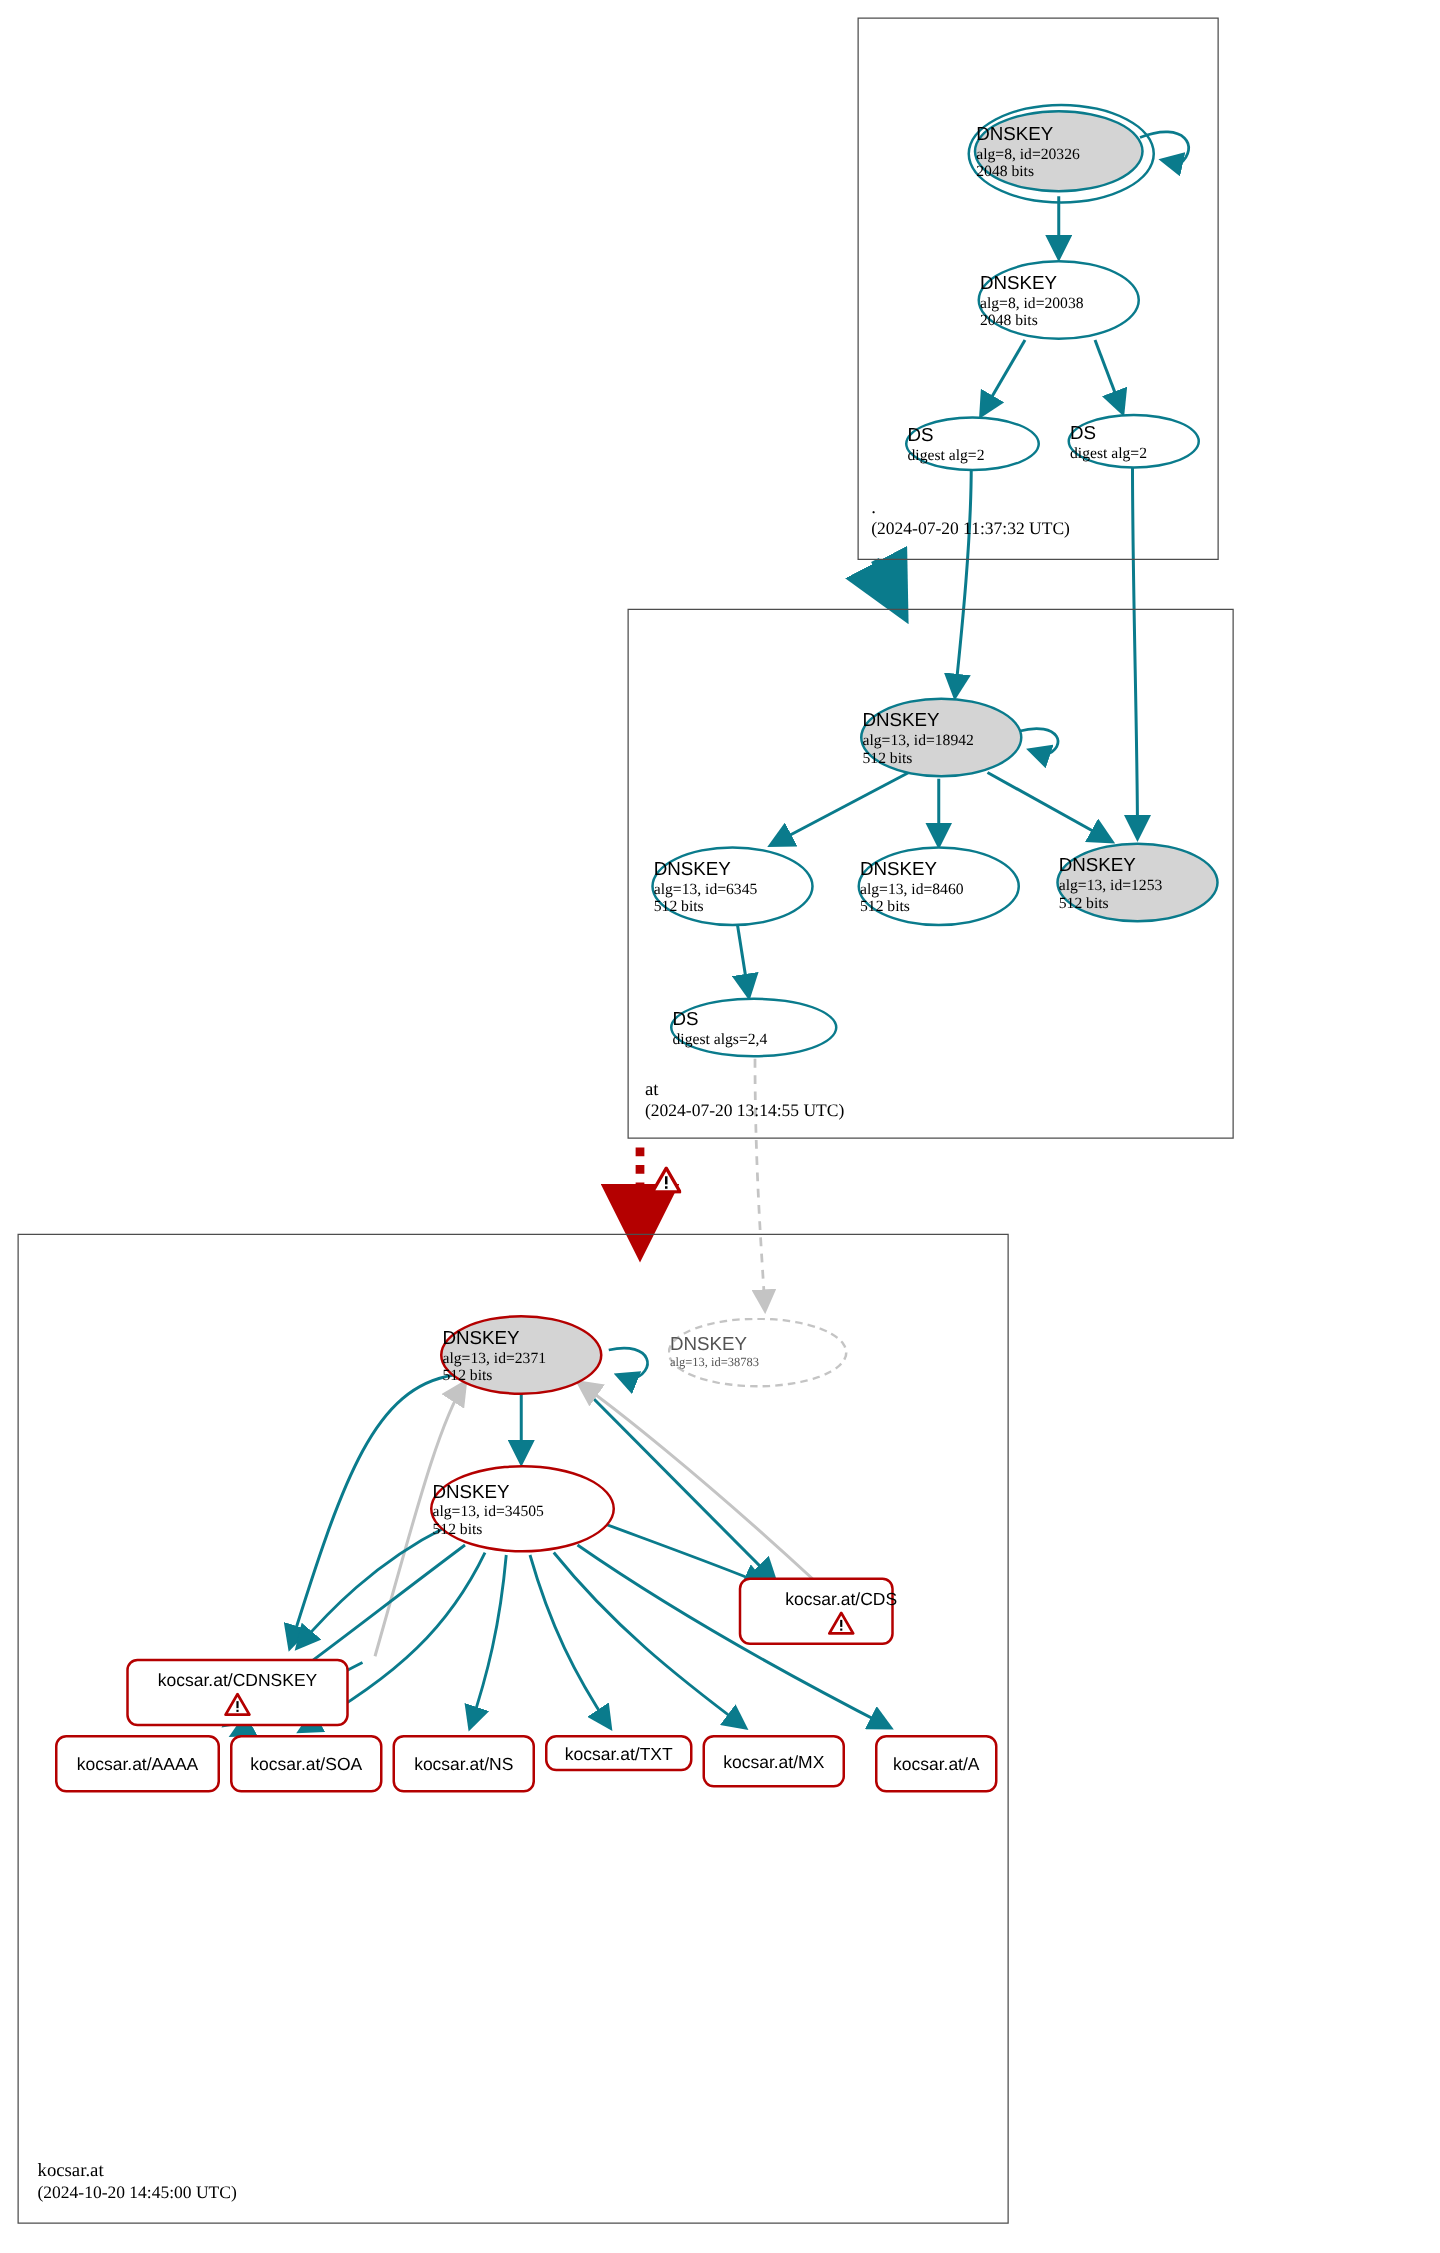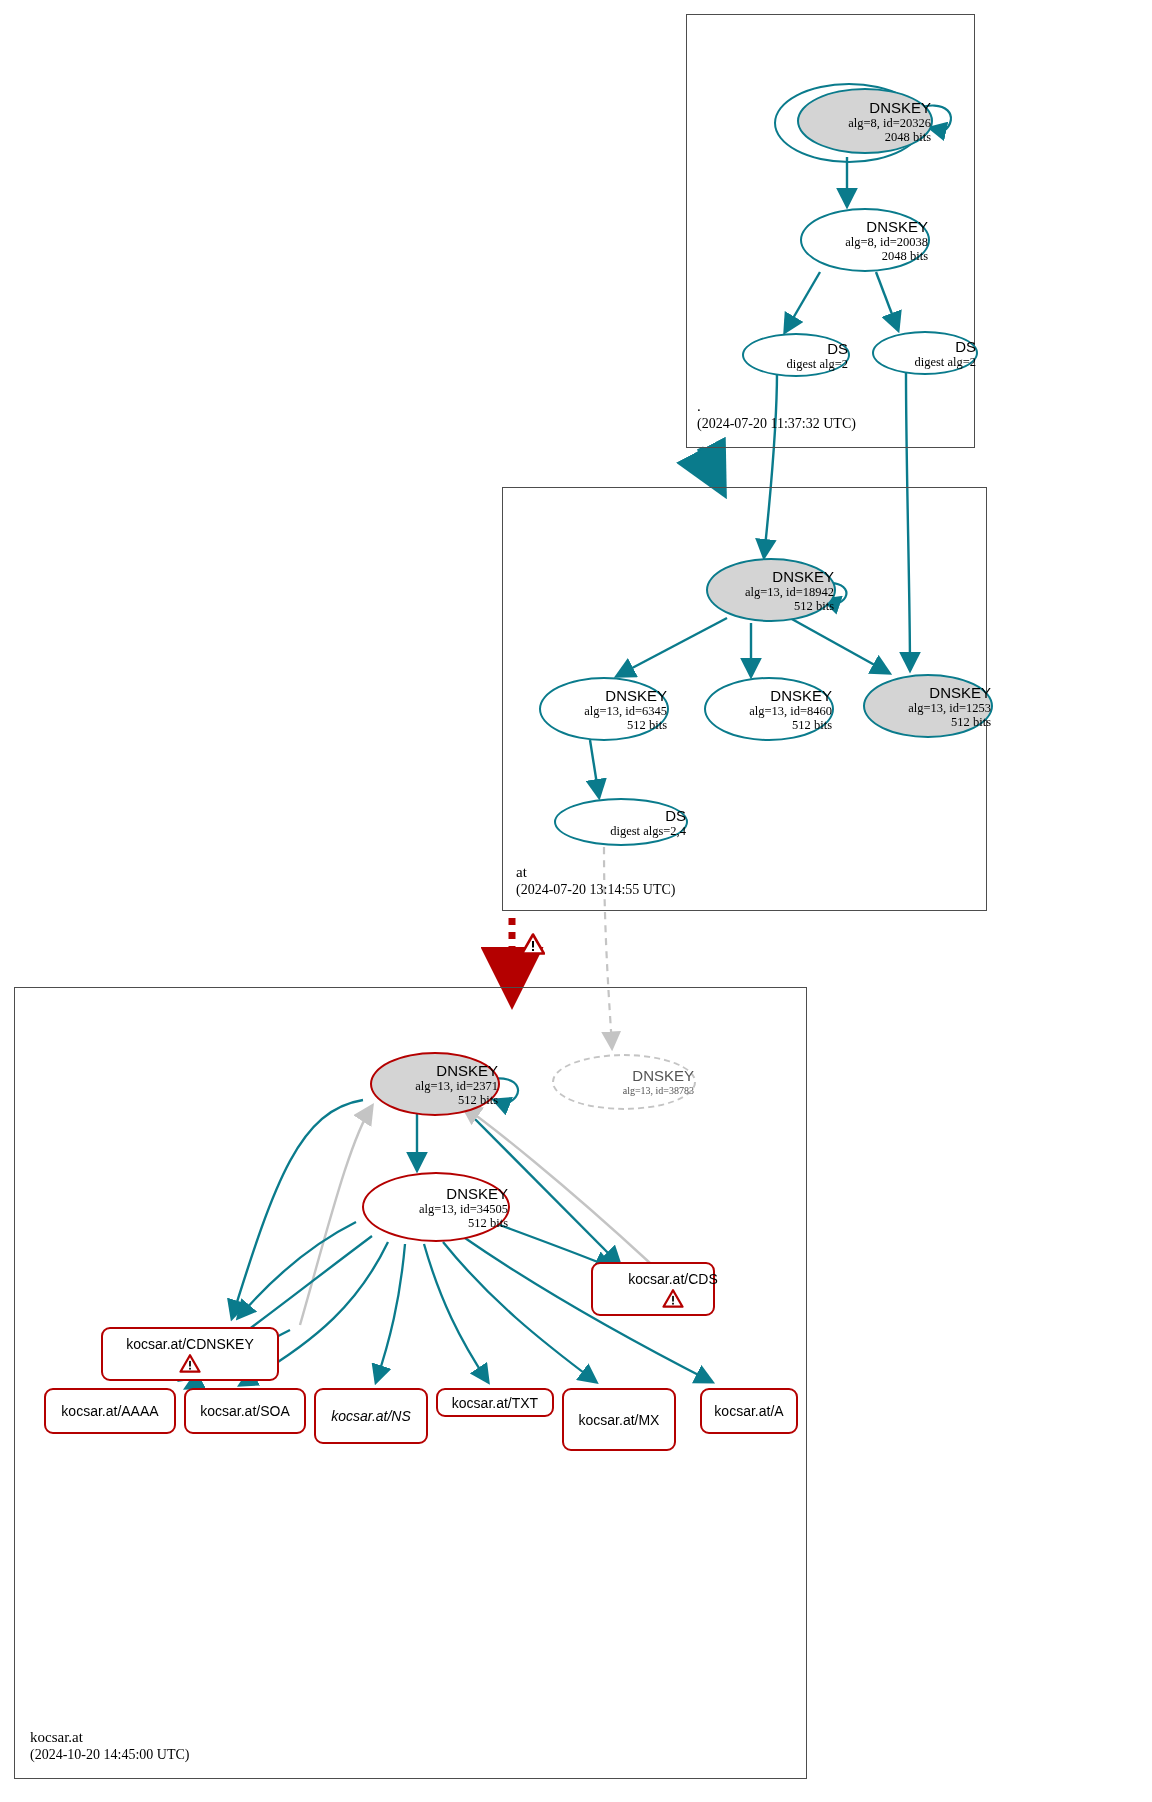--- a/index.html
+++ b/index.html
@@ -6,21 +6,21 @@
   body{font-family:"Liberation Sans",sans-serif;}
   #stage{position:relative;width:1152px;height:1802px;background:#fff;overflow:hidden;}
 
   .zonebox{position:absolute;border:1px solid #4d4d4d;background:transparent;box-sizing:border-box;}
 
   .zonelabel{position:absolute;font-family:"Liberation Serif",serif;color:#000;white-space:nowrap;}
   .zonelabel .zname{font-size:15px;line-height:17px;}
   .zonelabel .ztime{font-size:14px;line-height:17px;}
 
   .node{position:absolute;box-sizing:border-box;display:flex;flex-direction:column;
-        align-items:flex-end;justify-content:center;text-align:center;margin-left:18px;}
+        align-items:flex-start;justify-content:center;text-align:center;}
 
   .ell{border-radius:50%;}
   .ell-teal{border:2px solid #0a7b8c;background:#ffffff;}
   .ell-teal-gray{border:2px solid #0a7b8c;background:#d4d4d4;}
   .ell-red-gray{border:2px solid #b40000;background:#d4d4d4;}
   .ell-red{border:2px solid #b40000;background:#ffffff;}
   .ell-ghost{border:2px dashed #c4c4c4;background:#ffffff;}
 
   .ksk-outer{position:absolute;border:2px solid #0a7b8c;border-radius:50%;background:transparent;}
 
@@ -232,29 +232,29 @@
   </div>
 
   <div class="rrset" style="left:44px;top:1388px;width:132px;height:46px;">
     <div class="lab">kocsar.at/AAAA</div>
   </div>
 
   <div class="rrset" style="left:184px;top:1388px;width:122px;height:46px;">
     <div class="lab">kocsar.at/SOA</div>
   </div>
 
-  <div class="rrset" style="left:314px;top:1388px;width:114px;height:56px;font-style:italic;">
+  <div class="rrset" style="left:314px;top:1388px;width:114px;height:46px;">
     <div class="lab">kocsar.at/NS</div>
   </div>
 
   <div class="rrset" style="left:436px;top:1388px;width:118px;height:29px;">
     <div class="lab">kocsar.at/TXT</div>
   </div>
 
-  <div class="rrset" style="left:562px;top:1388px;width:114px;height:63px;">
+  <div class="rrset" style="left:562px;top:1388px;width:114px;height:42px;">
     <div class="lab">kocsar.at/MX</div>
   </div>
 
   <div class="rrset" style="left:684px;top:1388px;width:98px;height:46px;margin-left:16px;">
     <div class="lab">kocsar.at/A</div>
   </div>
 
 </div>
 
 </body></html>

